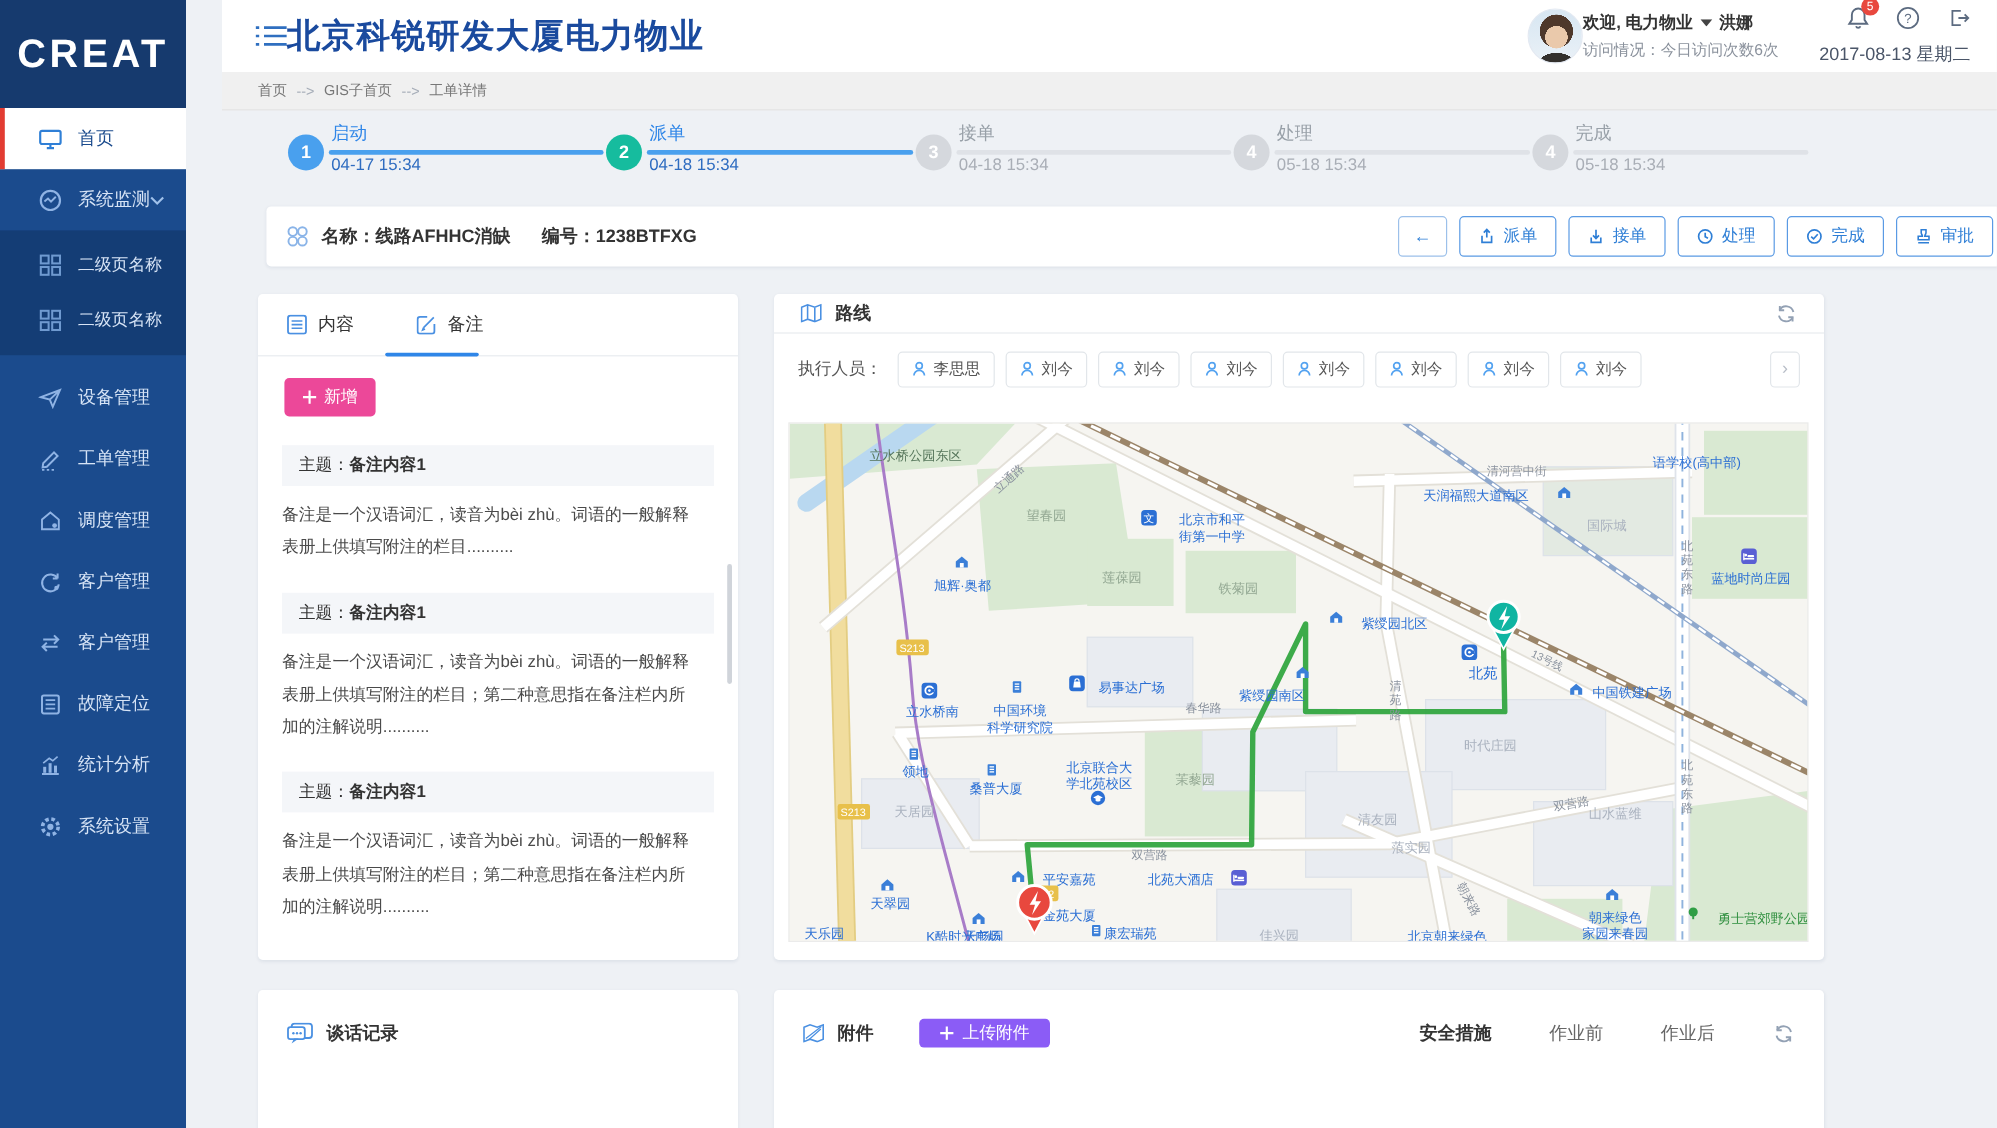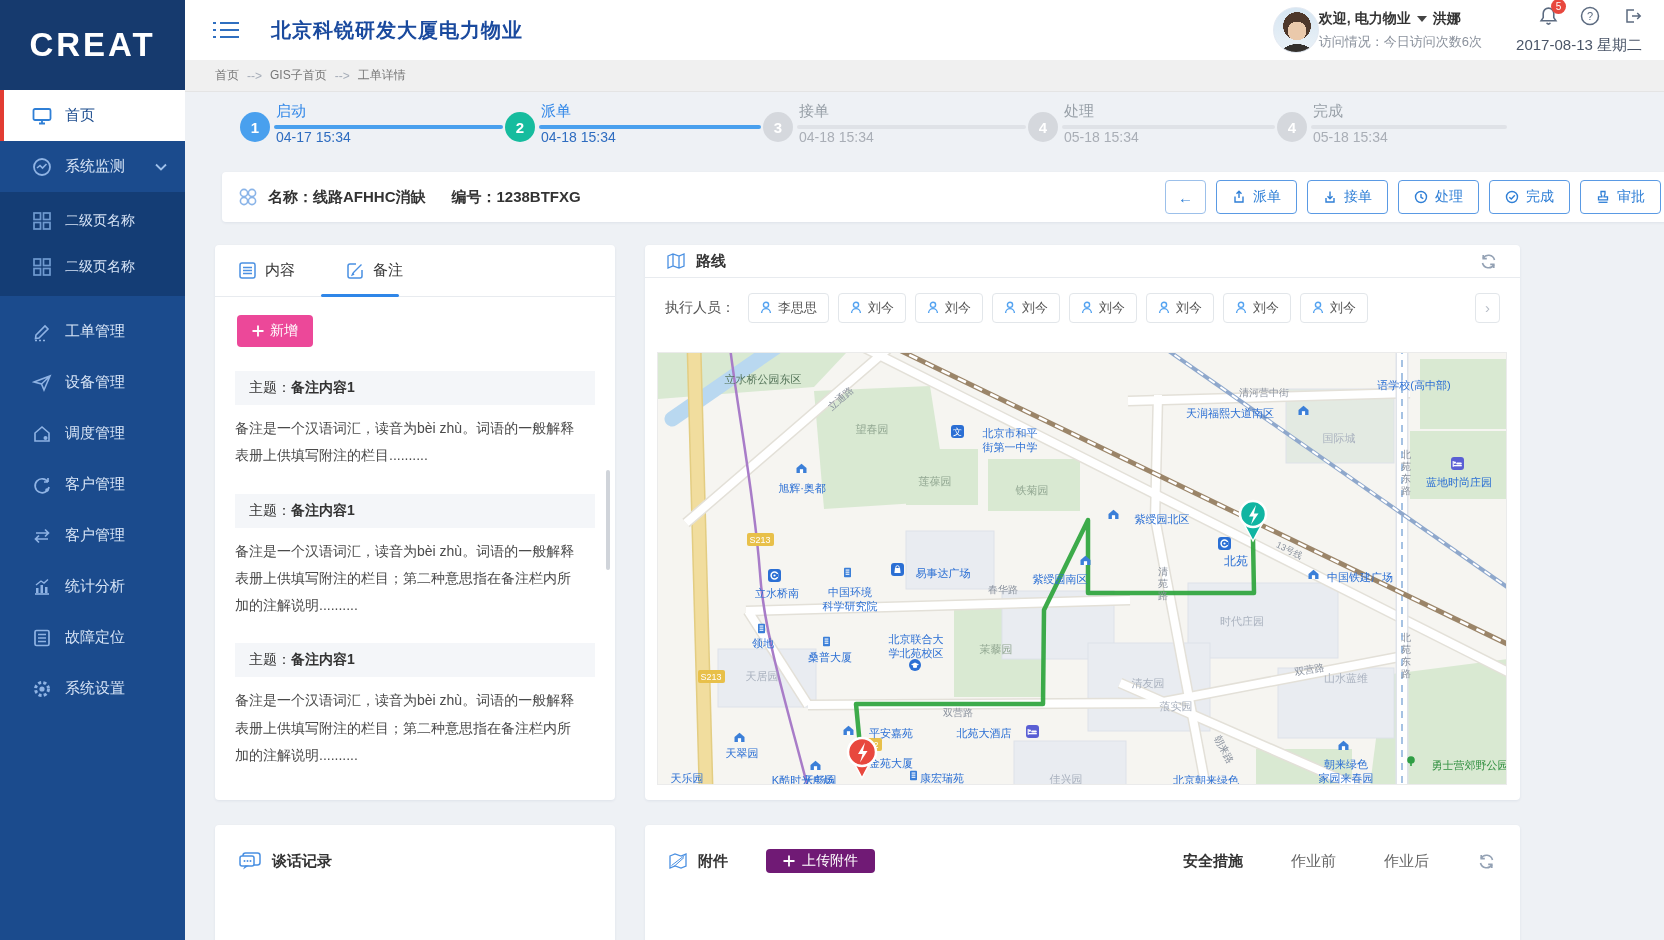--- a/index.html
+++ b/index.html
@@ -1,33 +1,33 @@
 <!DOCTYPE html>
 <html><head>
 <meta charset="utf-8">
 <style>
 *{margin:0;padding:0;box-sizing:border-box;}
 html,body{width:1664px;height:940px;overflow:hidden;background:#eef1f5;
   font-family:"Liberation Sans","DejaVu Sans",sans-serif;}
 
-.sidebar{position:absolute;left:0;top:0;width:185px;height:940px;background:#1b4b8d;z-index:5;}
+.sidebar{position:absolute;left:0;top:0;width:155px;height:940px;background:#1b4b8d;z-index:5;}
 .logo{height:90px;background:#163a6e;display:flex;align-items:center;justify-content:center;
   color:#fff;font-size:33px;font-weight:bold;letter-spacing:3px;}
 .sitem{height:51px;display:flex;align-items:center;padding-left:32px;color:#d7e4f6;font-size:15px;cursor:pointer;position:relative;}
 .sitem .sic{width:20px;height:20px;margin-right:13px;flex:0 0 20px;}
 .sitem.active{background:#fff;color:#1b4b8d;}
 .sitem.active::before{content:"";position:absolute;left:0;top:0;bottom:0;width:4px;background:#e23c32;}
 .submenu{background:#143d75;padding:6px 0;}
 .submenu .sitem{height:46px;font-size:14px;}
 .chev{margin-left:auto;margin-right:18px;}
 .gap{height:10px;}
 
 .header{position:absolute;left:185px;top:0;right:0;height:60px;background:#fff;display:flex;align-items:center;z-index:4;}
 .hamb{margin-left:28px;cursor:pointer;}
-.htitle{font-size:20px;font-weight:bold;color:#1a4a9e;margin-left:32px;letter-spacing:1px;}
+.htitle{font-size:28px;font-weight:bold;color:#1a4a9e;margin-left:0;letter-spacing:1px;}
 .hright{margin-left:auto;display:flex;align-items:center;margin-right:22px;}
 .avatar{width:46px;height:46px;border-radius:50%;border:1px solid #e3e9f2;
  background:
   radial-gradient(circle 9.5px at 23px 23px,#eac9ab 98%,transparent),
   radial-gradient(ellipse 15px 9px at 23px 45px,#33302d 98%,transparent),
   radial-gradient(circle 14px at 23px 18px,#4e382b 98%,transparent),
   linear-gradient(#d7e6f2,#eaf1f7);}
 .welcome{}
 .w1{font-size:14px;color:#333;font-weight:bold;display:flex;align-items:center;gap:6px;}
 .w2{font-size:13px;color:#8a919c;margin-top:5px;}
@@ -88,21 +88,21 @@
 .execlabel{font-size:14px;color:#555;margin-right:4px;}
 .chip{height:30px;border:1px solid #e2e6ea;border-radius:4px;background:#fff;display:flex;align-items:center;
  gap:6px;padding:0 11px;font-size:13px;color:#555;cursor:pointer;}
 .chip.more{color:#b7bdc7;font-size:15px;padding:0 9px;margin-left:auto;}
 .mapwrap{position:absolute;left:12px;top:107px;width:850px;height:433px;border:1px solid #ebebeb;overflow:hidden;background:#f6f5f1;}
 
 .talkcard{left:30px;top:733px;width:400px;height:150px;}
 .attachcard{left:460px;top:733px;width:875px;height:150px;}
 .brow{display:flex;align-items:center;height:72px;padding:0 24px;}
 .btitle{font-size:15px;color:#333;font-weight:bold;margin-left:11px;}
-.upbtn{margin-left:38px;height:24px;background:#701a75;border:none;border-radius:4px;color:#fff;font-size:14px;
+.upbtn{margin-left:38px;height:24px;background:#8b5cf6;border:none;border-radius:4px;color:#fff;font-size:14px;
  display:flex;align-items:center;gap:7px;padding:0 17px;cursor:pointer;font-family:inherit;}
 .atabs{margin-left:auto;display:flex;align-items:center;gap:48px;font-size:15px;}
 .atab{color:#666;cursor:pointer;}
 .atab.on{color:#333;font-weight:bold;}
 .atabs .refresh{margin-left:0;}
 
 .mblue{fill:#2b6fd4;font-size:11px;}
 .mblue12{fill:#2b6fd4;font-size:12px;}
 .marea{fill:#aab2bf;font-size:11px;}
 .mpark{fill:#93a893;font-size:11px;}
@@ -152,67 +152,67 @@
             <rect x="2" y="11.5" width="6.5" height="6.5"></rect>
             <rect x="11.5" y="11.5" width="6.5" height="6.5"></rect>
           </g>
         </svg>
       <span>二级页名称</span>
     </div>
   </div>
   <div class="gap"></div>
   <div class="sitem">
     <svg class="sic" viewBox="0 0 20 20">
+        <path d="M2,9 L18,3 L12,17 L9.5,11 Z M9.5,11 L18,3" fill="none" stroke="#8fb3e4" stroke-width="1.6"></path>
+      </svg>
+    <span>设备管理</span>
+  </div>
+  <div class="sitem">
+    <svg class="sic" viewBox="0 0 20 20">
         <path d="M4,13 L13,4 L16,7 L7,16 L3.5,16.5 Z" fill="none" stroke="#8fb3e4" stroke-width="1.6"></path>
         <path d="M3,18.5 h2 M7,18.5 h2 M11,18.5 h2" stroke="#8fb3e4" stroke-width="1.4"></path>
       </svg>
     <span>工单管理</span>
   </div>
   <div class="sitem">
     <svg class="sic" viewBox="0 0 20 20">
-        <path d="M2,9 L18,3 L12,17 L9.5,11 Z M9.5,11 L18,3" fill="none" stroke="#8fb3e4" stroke-width="1.6"></path>
-      </svg>
-    <span>设备管理</span>
-  </div>
-  <div class="sitem">
-    <svg class="sic" viewBox="0 0 20 20">
         <path d="M3,9 L10,3 L17,9 V17 H3 Z" fill="none" stroke="#8fb3e4" stroke-width="1.6"></path>
         <circle cx="13.5" cy="14" r="2" fill="#8fb3e4"></circle>
       </svg>
     <span>调度管理</span>
   </div>
   <div class="sitem">
     <svg class="sic" viewBox="0 0 20 20">
         <path d="M16,7 a7,7 0 1 0 1,5 M16,7 V3 M16,7 h-4" fill="none" stroke="#8fb3e4" stroke-width="1.7"></path>
         <circle cx="15" cy="15" r="1.8" fill="#8fb3e4"></circle>
       </svg>
     <span>客户管理</span>
   </div>
   <div class="sitem">
     <svg class="sic" viewBox="0 0 20 20">
         <path d="M4,7 H16 M13,3.5 L16.5,7 L13,10.5 M16,13 H4 M7,9.5 L3.5,13 L7,16.5" fill="none" stroke="#8fb3e4" stroke-width="1.7"></path>
       </svg>
     <span>客户管理</span>
+  </div>
+  <div class="sitem">
+    <svg class="sic" viewBox="0 0 20 20">
+        <rect x="3" y="2.5" width="14" height="15" rx="1.5" fill="none" stroke="#8fb3e4" stroke-width="1.7"></rect>
+        <path d="M6,6.5 h8 M6,10 h8 M6,13.5 h8" stroke="#8fb3e4" stroke-width="1.5"></path>
+      </svg>
+    <span>故障定位</span>
   </div>
   <div class="sitem">
     <svg class="sic" viewBox="0 0 20 20">
         <path d="M3,17 h14" stroke="#8fb3e4" stroke-width="1.6"></path>
         <rect x="4" y="11" width="2.5" height="5" fill="#8fb3e4"></rect>
         <rect x="8.5" y="8" width="2.5" height="8" fill="#8fb3e4"></rect>
         <rect x="13" y="10" width="2.5" height="6" fill="#8fb3e4"></rect>
         <path d="M4,8 l5,-4 3,2 4,-3.5" stroke="#8fb3e4" stroke-width="1.4" fill="none"></path>
       </svg>
     <span>统计分析</span>
-  </div>
-  <div class="sitem">
-    <svg class="sic" viewBox="0 0 20 20">
-        <rect x="3" y="2.5" width="14" height="15" rx="1.5" fill="none" stroke="#8fb3e4" stroke-width="1.7"></rect>
-        <path d="M6,6.5 h8 M6,10 h8 M6,13.5 h8" stroke="#8fb3e4" stroke-width="1.5"></path>
-      </svg>
-    <span>故障定位</span>
   </div>
   <div class="sitem">
     <svg class="sic" viewBox="0 0 20 20">
         <circle cx="10" cy="10" r="6.5" fill="none" stroke="#8fb3e4" stroke-width="3" stroke-dasharray="3 2.2"></circle>
         <circle cx="10" cy="10" r="2.6" fill="#8fb3e4"></circle>
       </svg>
     <span>系统设置</span>
   </div>
 </div>
 

